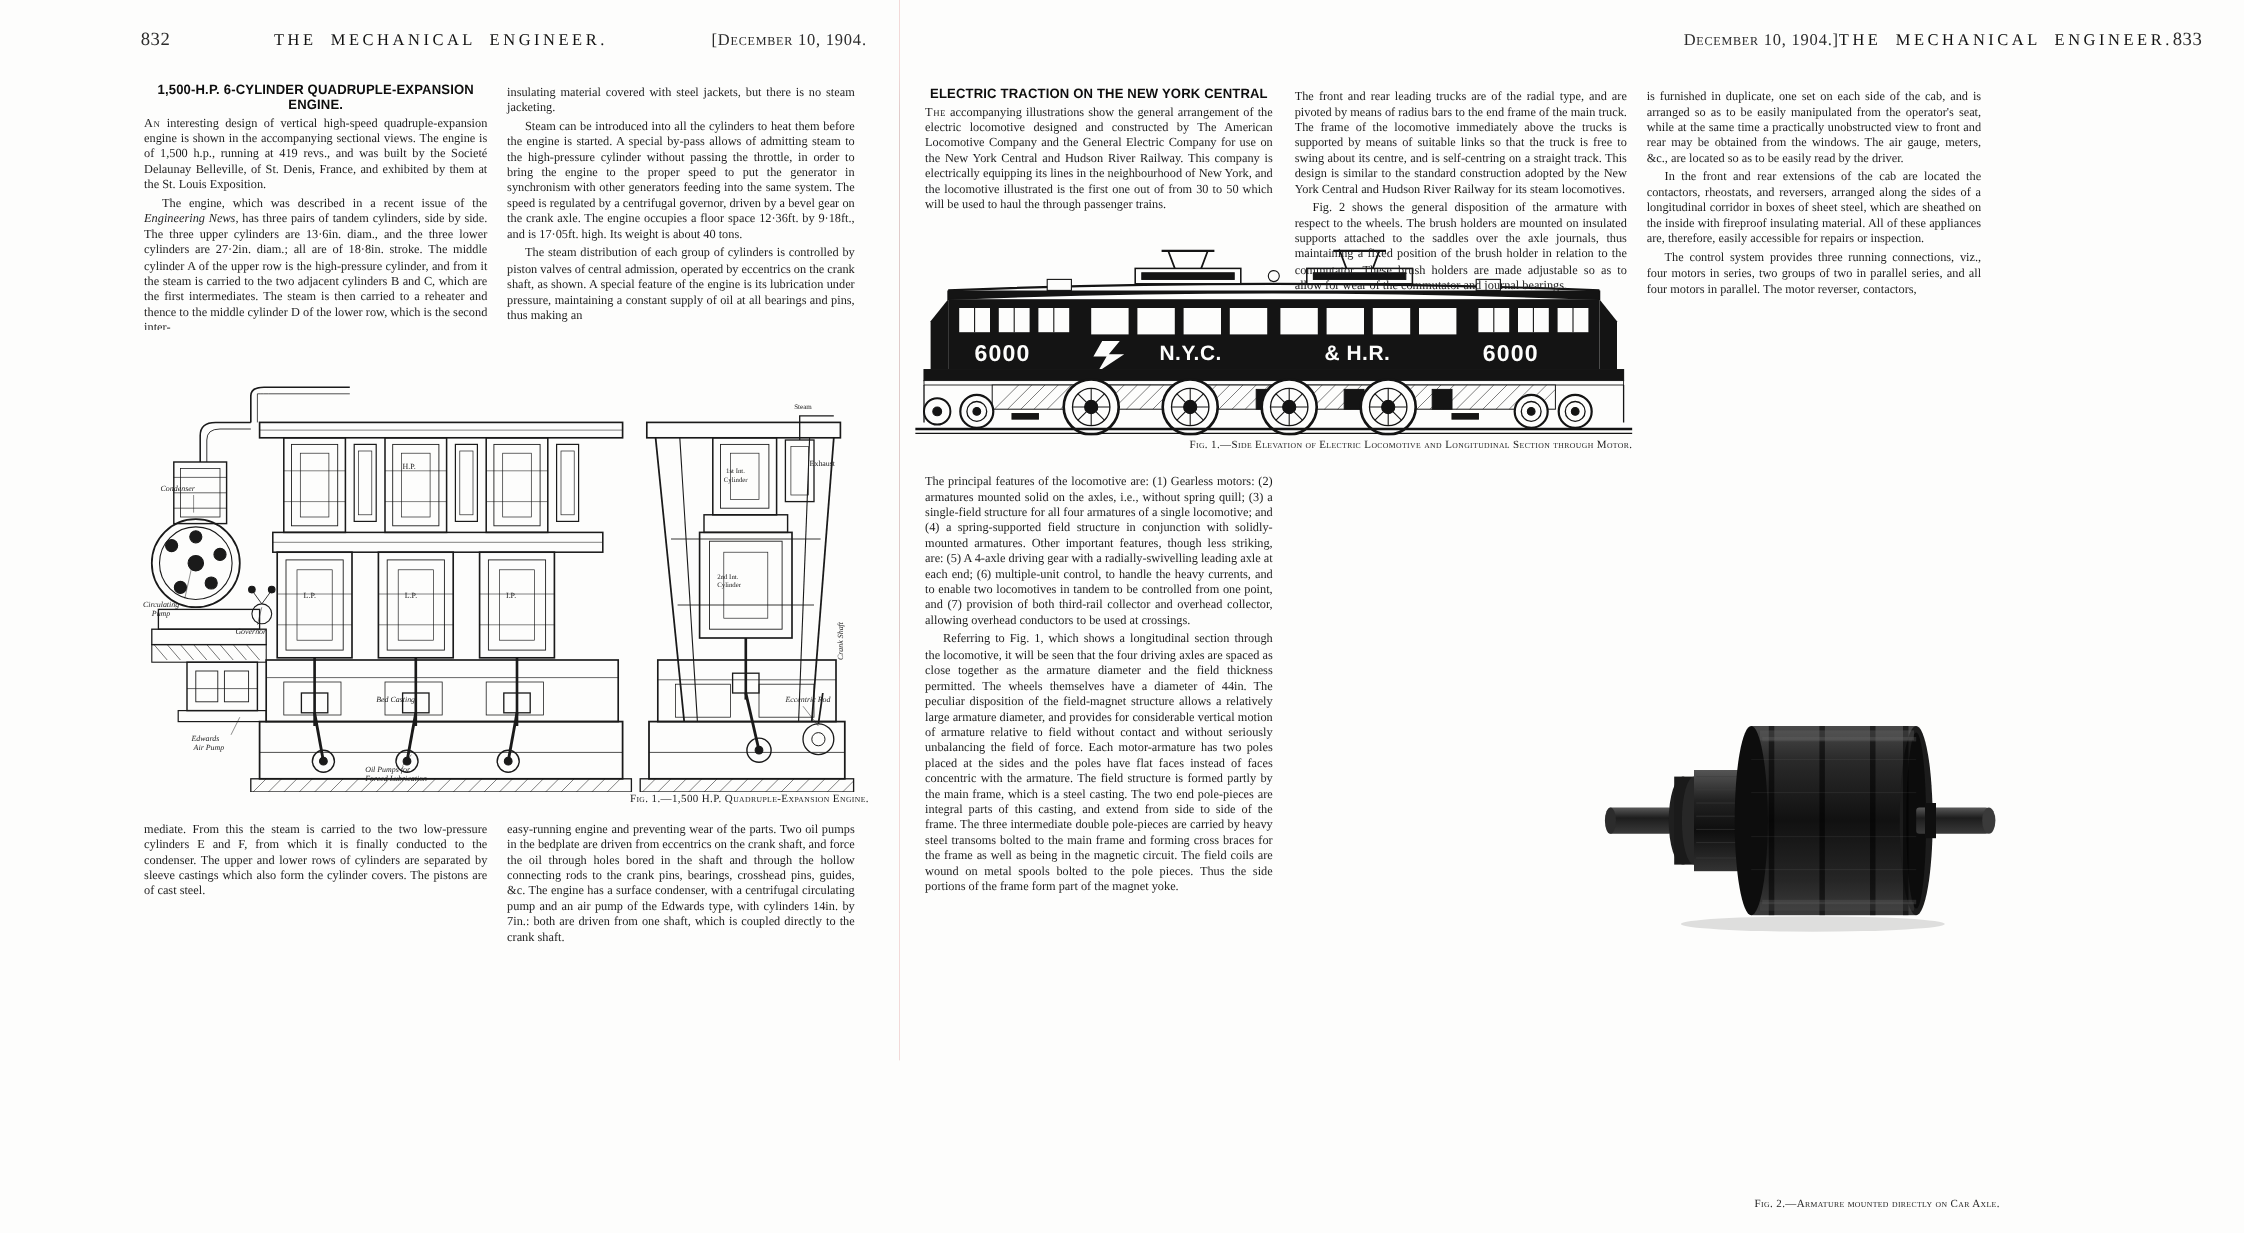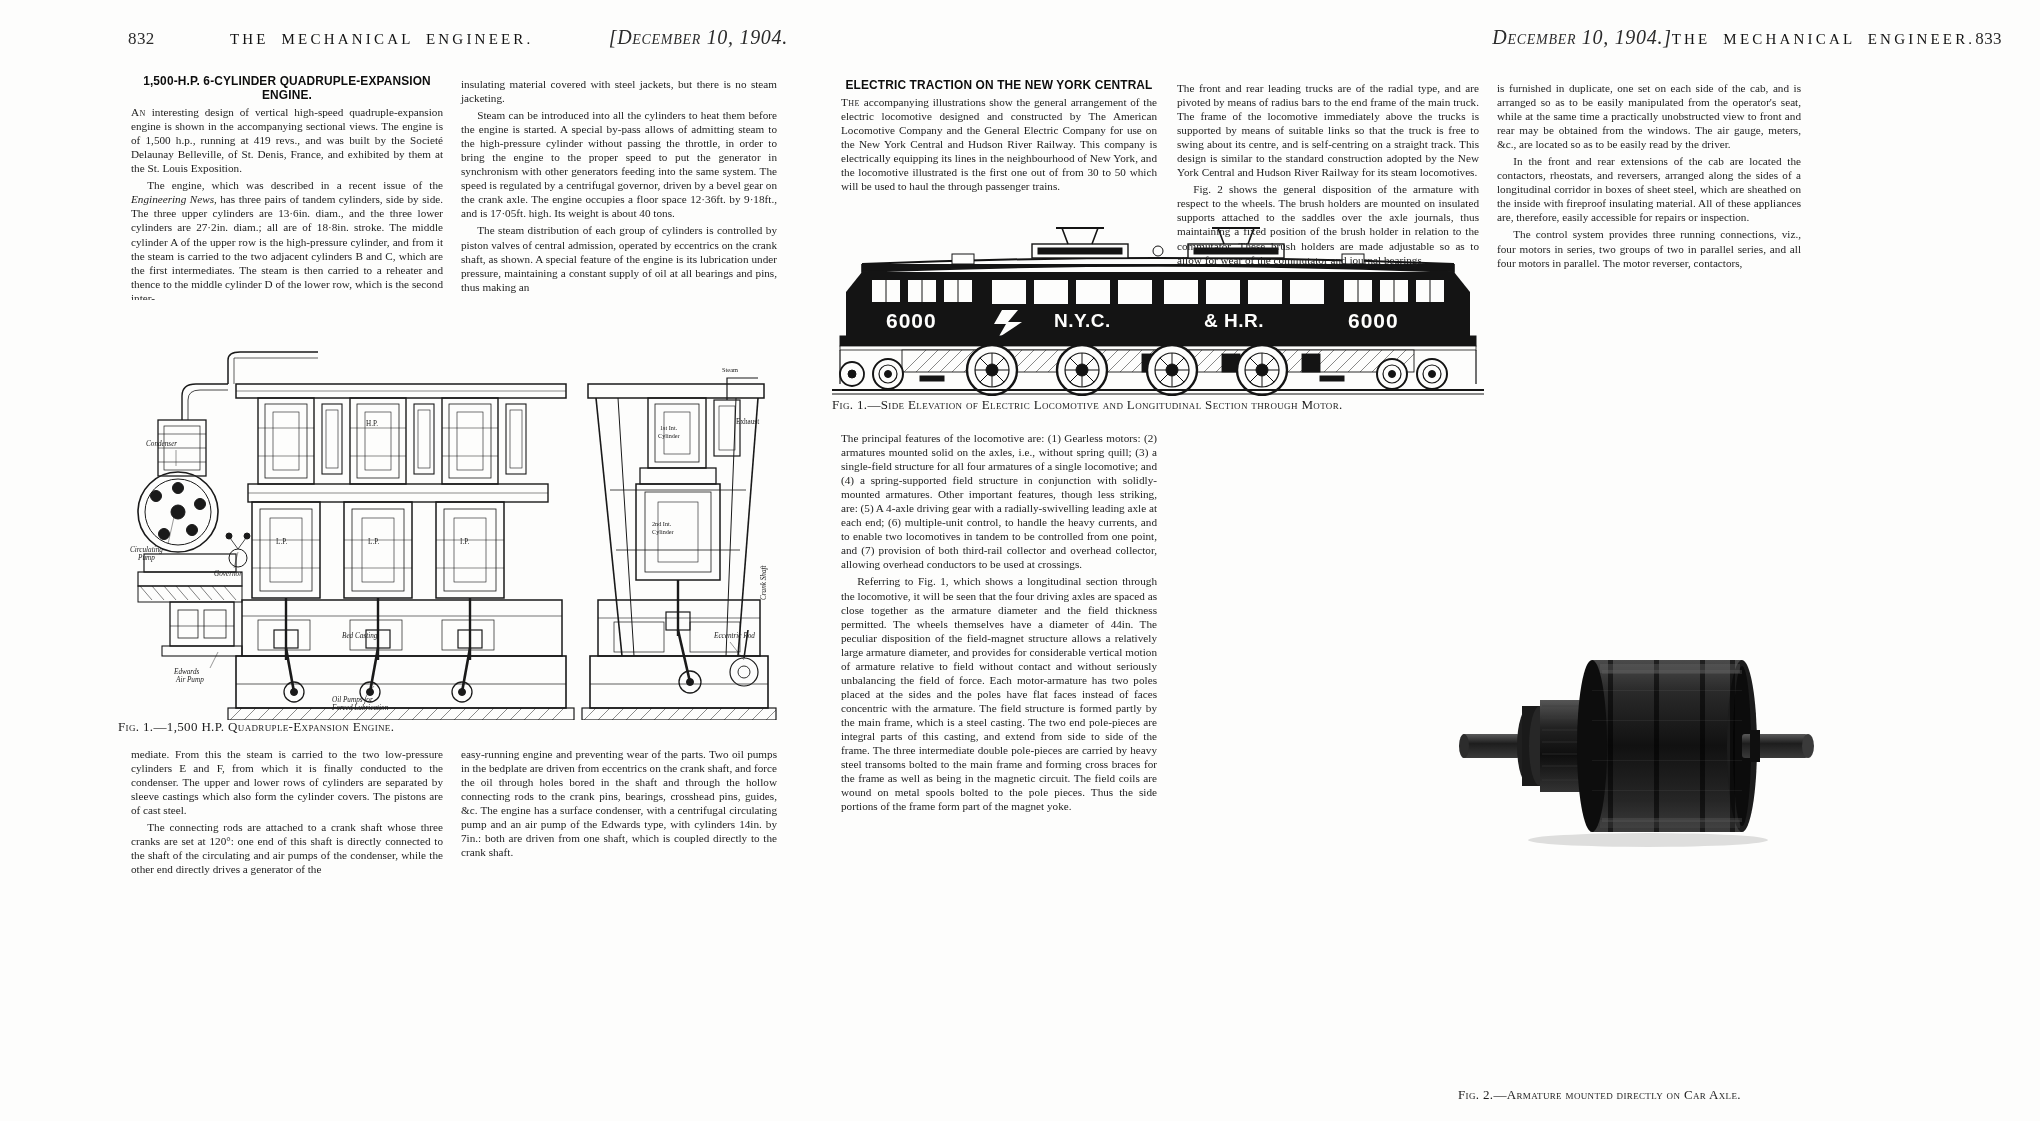--- a/index.html
+++ b/index.html
@@ -54,24 +54,23 @@
     letter-spacing: .4px;
     color: #2b2b2b;
   }
   .runhead .title {
     font-size: 15px;
     letter-spacing: 3.2px;
     word-spacing: 6px;
     color: #121212;
   }
   .runhead .dateline {
-    font-size: 20px;
+    font-size: 15px;
     letter-spacing: .7px;
     color: #2b2b2b;
-    font-style: italic;
   }
 
   
   .rh-left { left: 128px; width: 660px; justify-content: space-between; }
   
   .rh-right { left: 44px; width: 1140px; justify-content: flex-end; }
 
   
   .smallcaps {
     font-variant: small-caps;
@@ -113,23 +112,23 @@
     font-variant: small-caps;
     letter-spacing: .5px;
   }
 
   
   .it { font-style: italic; }
 
   
   .figcap {
     font-variant: small-caps;
-    font-size: 13px;
+    font-size: 10px;
     letter-spacing: .35px;
-    text-align: left;
+    text-align: right;
     color: #1c1c1c;
     line-height: 10px;
     font-family: Liberation Serif, serif;
   }
 
   
   .figure { position: absolute; }
   .fig-canvas { display: block; }
   svg .paper    { fill: #fdfdfc; stroke: none; }
 </style>
@@ -405,21 +404,20 @@
           <line x1="248" y1="396" x2="256" y2="386"></line>
           <line x1="612" y1="342" x2="626" y2="360"></line>
         </g>
       </svg>
     </div>
 
     <div class="figcap" style="position:absolute; left:118px; top:722px; width:672px;">Fig. 1.—1,500 H.P. Quadruple-Expansion Engine.</div>
 
     <div class="col" style="left:128px; top:744px; width:318px;">
       <p class="noindent">mediate. From this the steam is carried to the two low-pressure cylinders E and F, from which it is finally conducted to the condenser. The upper and lower rows of cylinders are separated by sleeve castings which also form the cylinder covers. The pistons are of cast steel.</p>
-      <p>The connecting rods are attached to a crank shaft whose three cranks are set at 120°: one end of this shaft is directly connected to the shaft of the circulating and air pumps of the condenser, while the other end directly drives a generator of the</p>
     </div>
 
     <div class="col" style="left:458px; top:744px; width:322px;">
       <p class="noindent">easy-running engine and preventing wear of the parts. Two oil pumps in the bedplate are driven from eccentrics on the crank shaft, and force the oil through holes bored in the shaft and through the hollow connecting rods to the crank pins, bearings, crosshead pins, guides, &amp;c. The engine has a surface condenser, with a centrifugal circulating pump and an air pump of the Edwards type, with cylinders 14in. by 7in.: both are driven from one shaft, which is coupled directly to the crank shaft.</p>
     </div>
   </div>
 
   <div class="gutter"></div>
 
   <div class="page page-right">

